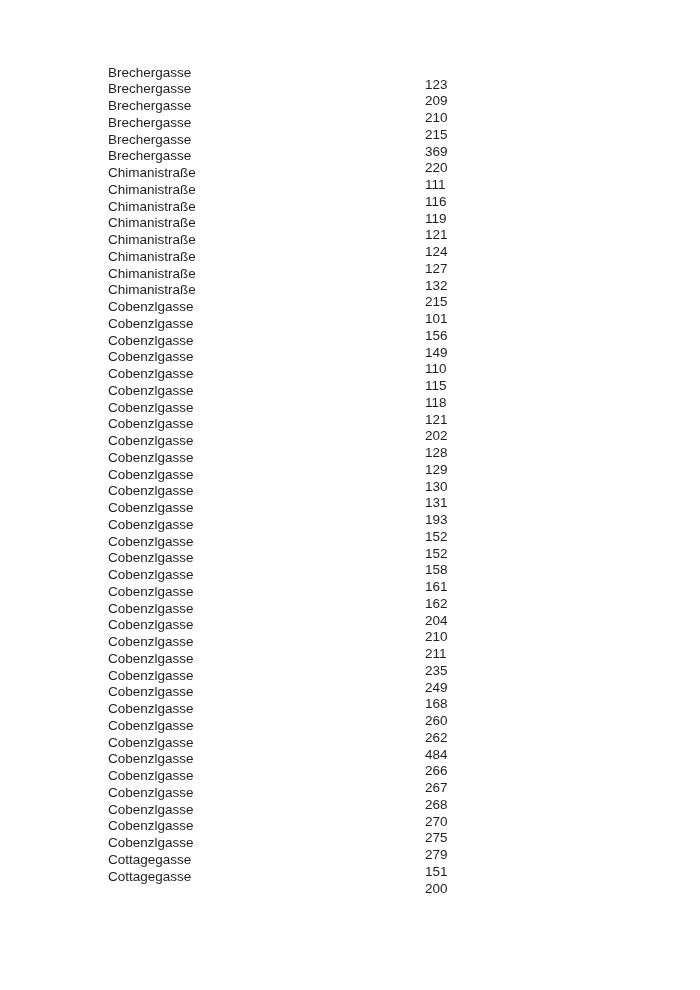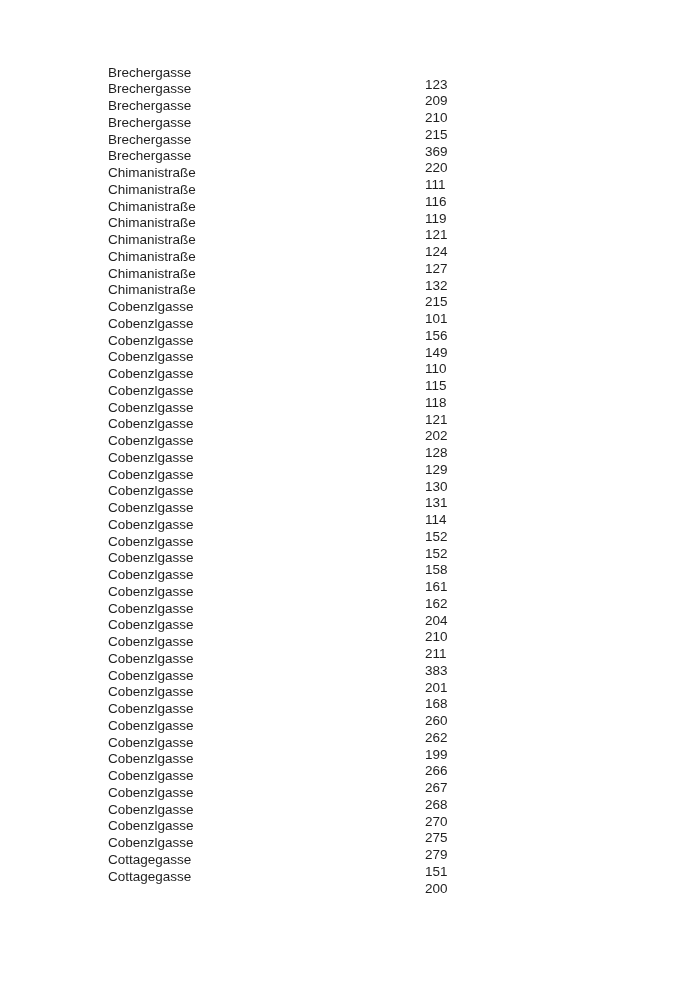--- a/index.html
+++ b/index.html
@@ -172,21 +172,21 @@
     <span class="num">130</span>
   </div>
 
   <div class="row">
     <span class="street">Cobenzlgasse</span>
     <span class="num">131</span>
   </div>
 
   <div class="row">
     <span class="street">Cobenzlgasse</span>
-    <span class="num">114</span>
+    <span class="num">193</span>
   </div>
 
   <div class="row">
     <span class="street">Cobenzlgasse</span>
     <span class="num">152</span>
   </div>
 
   <div class="row">
     <span class="street">Cobenzlgasse</span>
     <span class="num">152</span>
@@ -217,46 +217,46 @@
     <span class="num">210</span>
   </div>
 
   <div class="row">
     <span class="street">Cobenzlgasse</span>
     <span class="num">211</span>
   </div>
 
   <div class="row">
     <span class="street">Cobenzlgasse</span>
-    <span class="num">383</span>
-  </div>
-
-  <div class="row">
-    <span class="street">Cobenzlgasse</span>
-    <span class="num">201</span>
+    <span class="num">235</span>
+  </div>
+
+  <div class="row">
+    <span class="street">Cobenzlgasse</span>
+    <span class="num">249</span>
   </div>
 
   <div class="row">
     <span class="street">Cobenzlgasse</span>
     <span class="num">168</span>
   </div>
 
   <div class="row">
     <span class="street">Cobenzlgasse</span>
     <span class="num">260</span>
   </div>
 
   <div class="row">
     <span class="street">Cobenzlgasse</span>
     <span class="num">262</span>
   </div>
 
   <div class="row">
     <span class="street">Cobenzlgasse</span>
-    <span class="num">199</span>
+    <span class="num">484</span>
   </div>
 
   <div class="row">
     <span class="street">Cobenzlgasse</span>
     <span class="num">266</span>
   </div>
 
   <div class="row">
     <span class="street">Cobenzlgasse</span>
     <span class="num">267</span>

